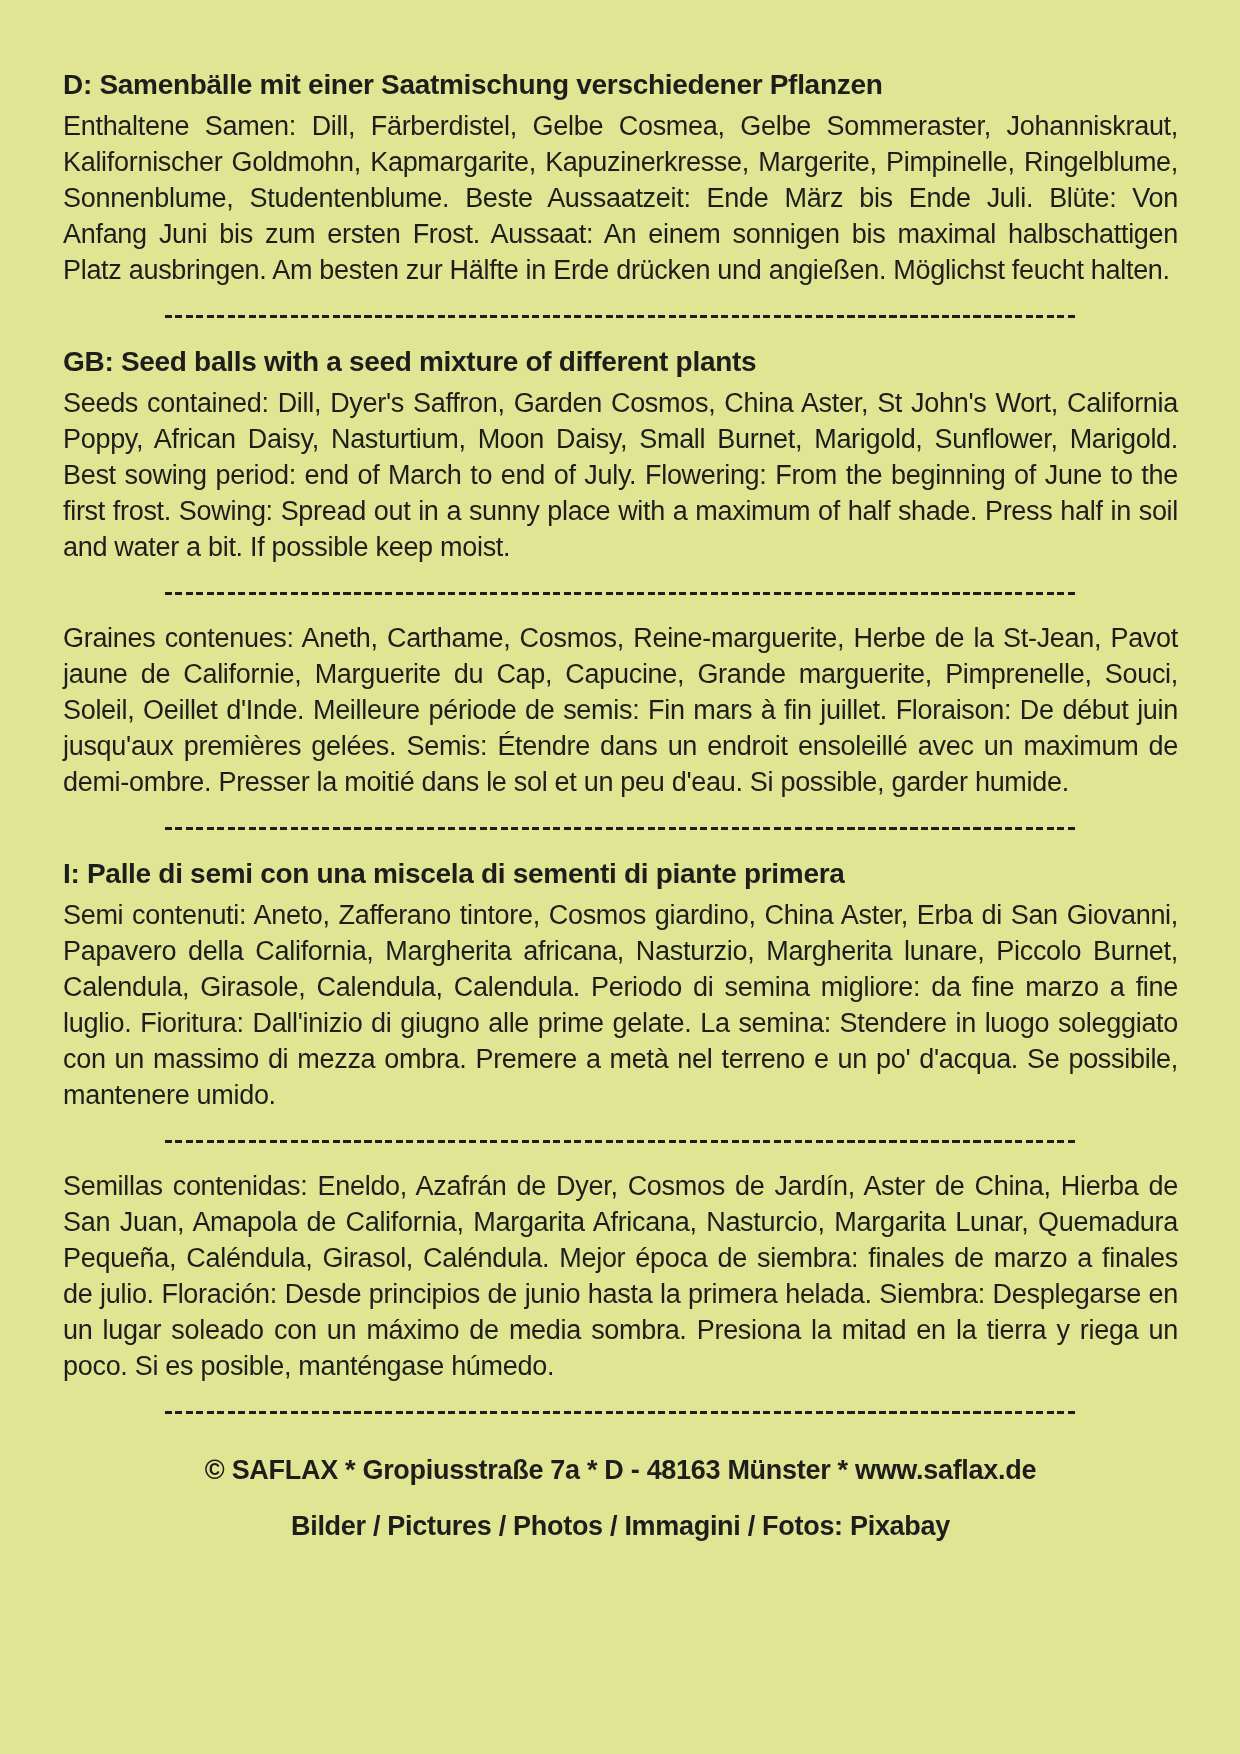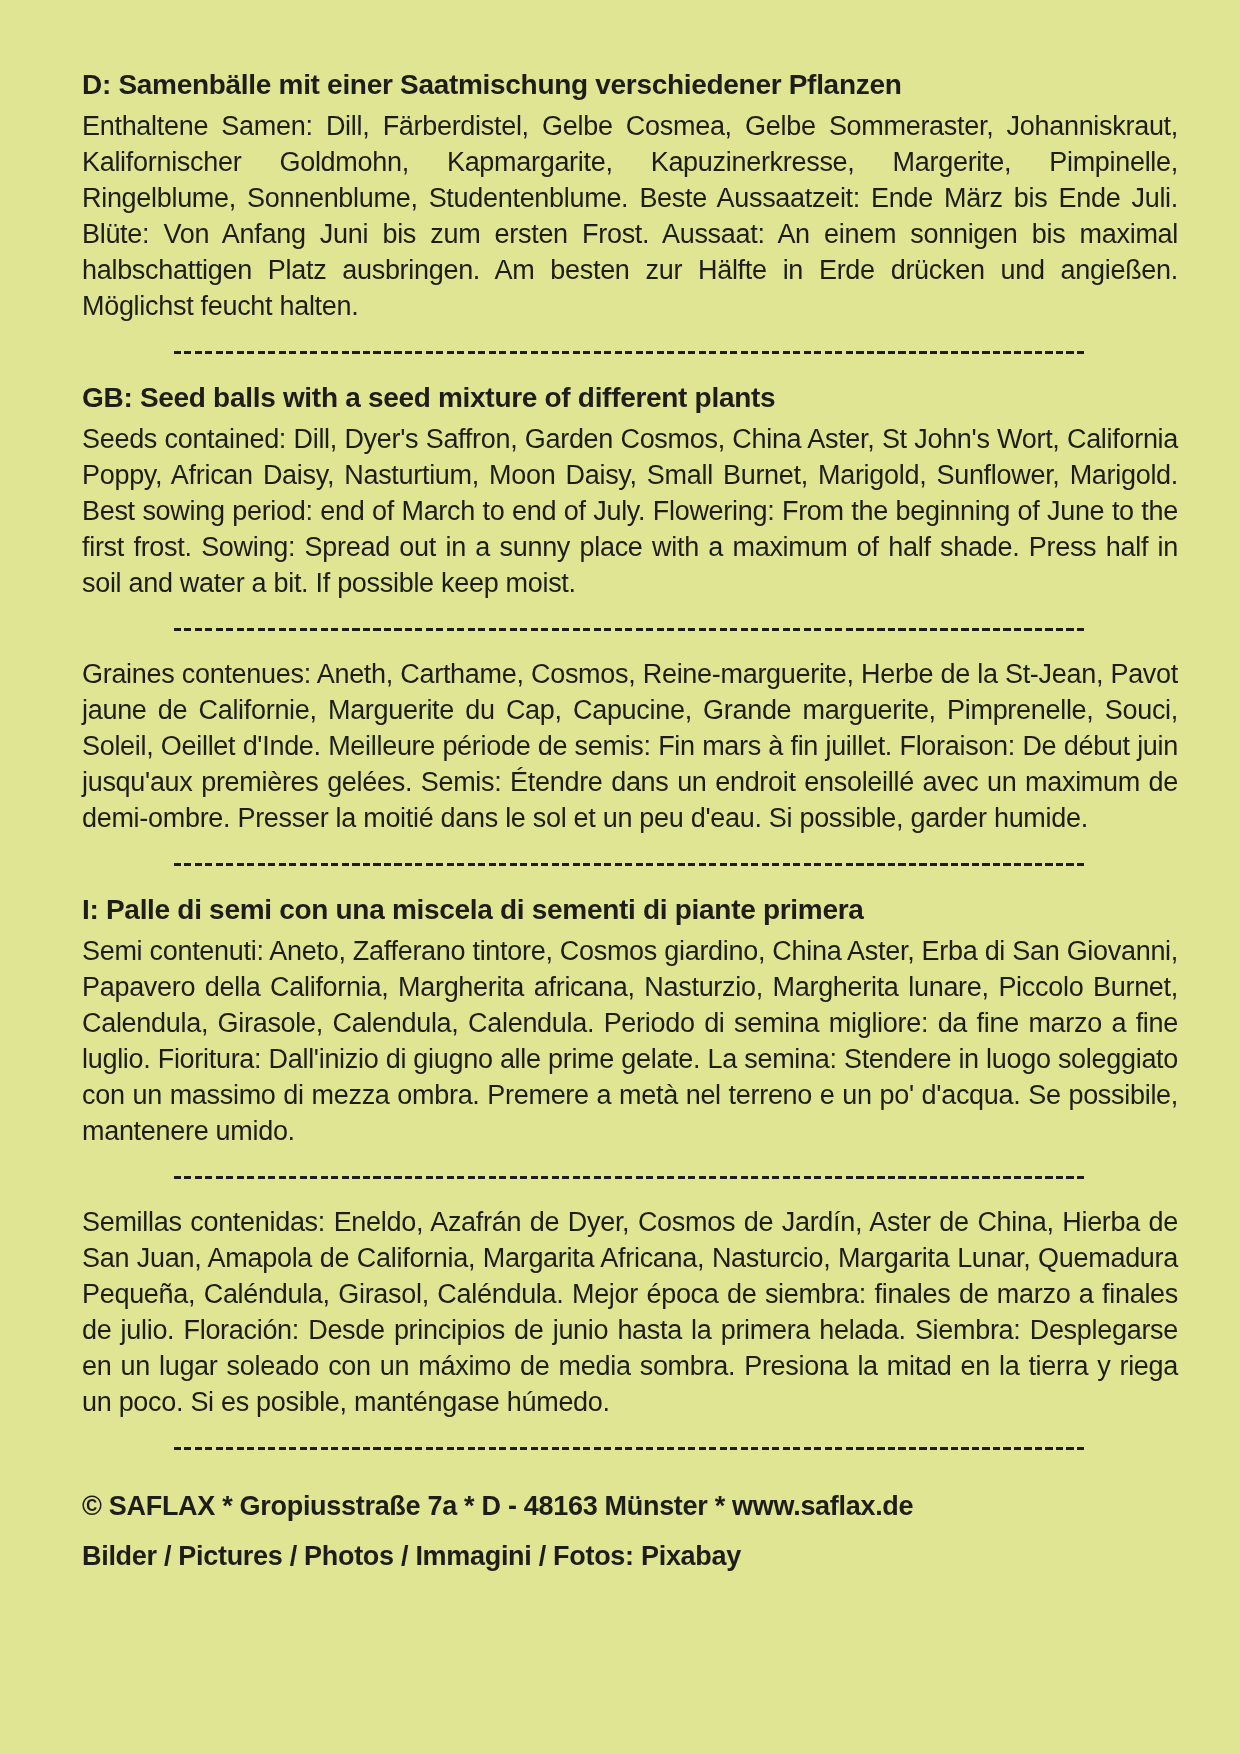--- a/index.html
+++ b/index.html
@@ -9,21 +9,21 @@
     width: 1240px;
     height: 1754px;
     background: #e0e593;
     color: #1d1d1b;
     font-family: "Liberation Sans", sans-serif;
     overflow: hidden;
   }
   .sheet {
     width: 100%;
     height: 100%;
-    padding: 66px 62px 0 82px;
+    padding: 66px 62px 0 63px;
   }
   .lang-section .heading {
     font-size: 28px;
     font-weight: bold;
     line-height: 37px;
     margin: 0 0 5px 0;
     letter-spacing: -0.3px;
   }
   .lang-section .body {
     font-size: 27px;
@@ -36,27 +36,27 @@
   .divider {
     width: 912px;
     height: 3px;
     margin: 27px auto 25px auto;
     background: repeating-linear-gradient(90deg,
       #1d1d1b 0, #1d1d1b 7px,
       transparent 7px, transparent 10.5px);
   }
   .footer {
     margin-top: 38px;
-    text-align: left;
+    text-align: center;
     font-weight: bold;
     font-size: 27px;
     line-height: 36px;
     letter-spacing: -0.3px;
   }
-  .footer .credits { margin-top: 14px; }
+  .footer .credits { margin-top: 20px; }
 </style>
 </head>
 <body style="background: rgb(224, 229, 147); color: rgb(29, 29, 27);">
 
 <div class="sheet">
   <main id="sections-container">
       <section class="lang-section">
         <h2 class="heading">D: Samenbälle mit einer Saatmischung verschiedener Pflanzen</h2>
         <p class="body"><span class="seg bold">Enthaltene Samen: </span><span class="seg">Dill, Färberdistel, Gelbe Cosmea, Gelbe Sommeraster, Johanniskraut, Kalifornischer Goldmohn, Kapmargarite, Kapuzinerkresse, Margerite, Pimpinelle, Ringelblume, Sonnenblume, Studentenblume. </span><span class="seg bold">Beste Aussaatzeit</span><span class="seg">: Ende März bis Ende Juli. </span><span class="seg bold">Blüte</span><span class="seg">: Von Anfang Juni bis zum ersten Frost. </span><span class="seg bold">Aussaat: </span><span class="seg">An einem sonnigen bis maximal halbschattigen Platz ausbringen. Am besten zur Hälfte in Erde drücken und angießen. Möglichst feucht halten.</span></p>
       </section>

